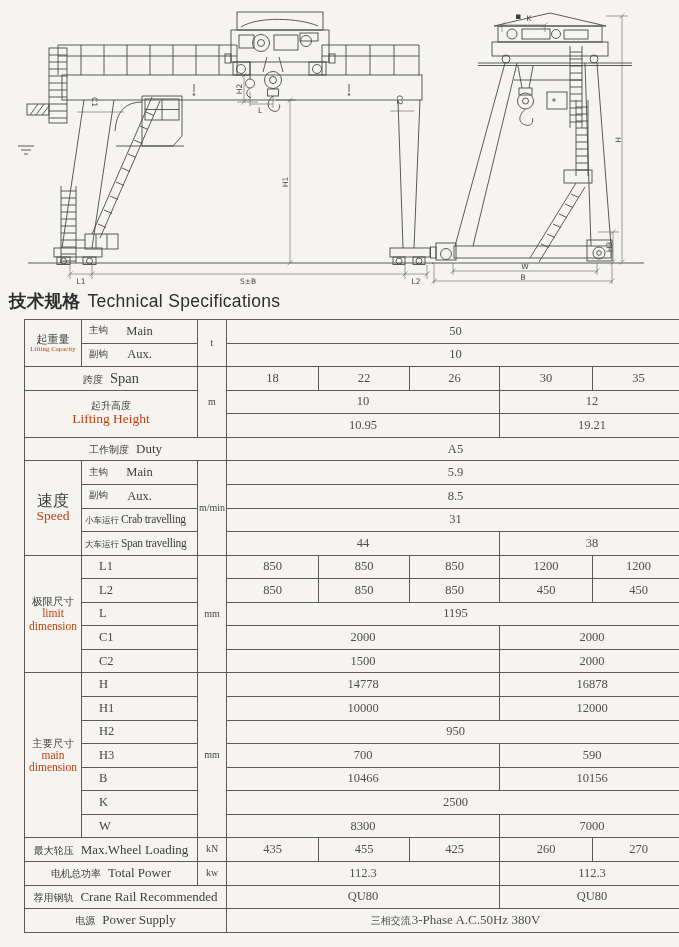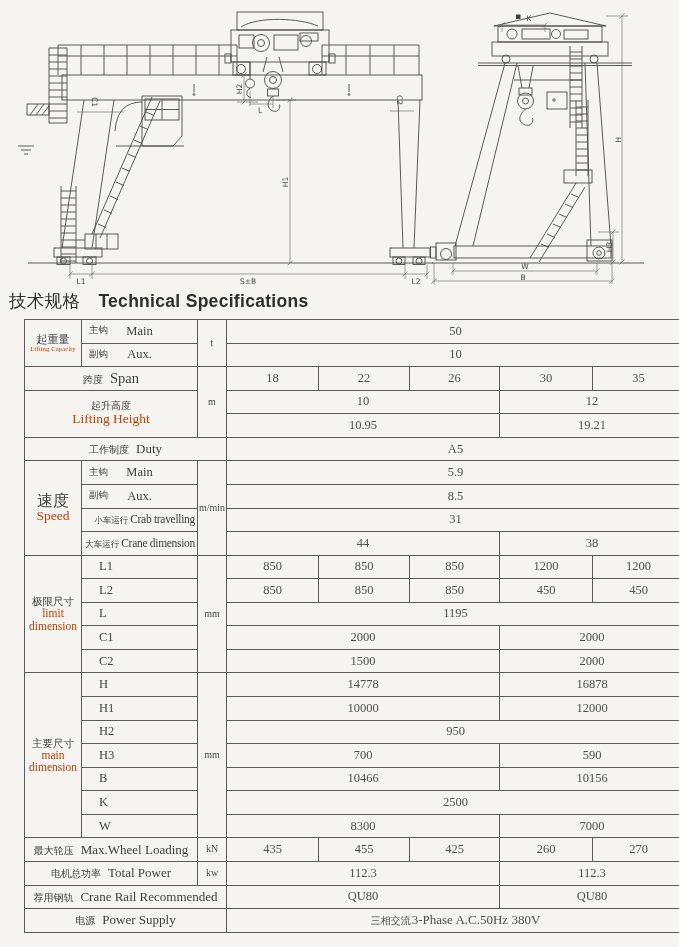--- a/index.html
+++ b/index.html
@@ -9,22 +9,22 @@
     font-family:"Liberation Sans","DejaVu Sans",sans-serif;
     color:#3c3c3c;
   }
   .drawing{position:absolute;top:0;}
   #front-svg{left:0;}
   #side-svg{left:430px;}
   .title{
     position:absolute;left:9px;top:289px;white-space:nowrap;
     font-size:17.5px;color:#2e2e2e;letter-spacing:.3px;
   }
-  .title .t-zh{font-weight:normal;}
-  .title .t-en{font-weight:bold;margin-left:13px;}
+  .title .t-zh{font-weight:bold;}
+  .title .t-en{font-weight:normal;margin-left:2px;}
   table.spec{
     position:absolute;left:24px;top:319px;
     border-collapse:collapse;table-layout:fixed;
     width:661px;border:1.6px solid #4e4e4e;background:transparent;font-family:Liberation Serif, serif;
   }
   .spec tr{height:23.57px;}
   .spec td{
     border:1px solid #5b5b5b;text-align:center;vertical-align:middle;
     font-size:12.5px;color:#4f4f4f;padding:0 2px;overflow:hidden;
     line-height:1.05;
@@ -38,21 +38,21 @@
   .spec td.grp.cap .en{font-size:6.9px;white-space:nowrap;}
   .spec td.grp.speed .zh{font-size:16px;}
   .spec td.grp.speed .en{font-size:13.5px;}
   .spec td.grp.lh .zh{font-size:10px;}
   .spec td.grp.lh .en{font-size:13.5px;}
   .spec td.grp.stack .en{font-size:11.5px;}
   
   .spec td.sub{position:relative;text-align:center;}
   .spec td.sub .zh{position:absolute;left:7px;top:50%;transform:translateY(-50%);font-size:9.5px;color:#3e3e3e;}
   .spec td.sub .en{font-size:12.5px;color:#3e3e3e;}
-  .spec td.sub.tight{text-align:right;padding-left:3px;}
+  .spec td.sub.tight{text-align:left;padding-left:3px;}
   .spec td.sub.tight .zh{position:static;transform:none;font-size:8.5px;margin-right:2px;}
   .spec td.sub.tight .en{font-size:11.5px;letter-spacing:-.3px;}
   
   .spec td.inl .zh{font-size:10px;margin-right:7px;color:#3e3e3e;margin-top:16px;}
   .spec td.inl .en{font-size:13px;color:#3e3e3e;}
   .spec td.inl.span-lbl .en{font-size:14.5px;}
   
   .spec td.zh-en .zh{font-size:10px;margin-right:1px;}
   .spec td.zh-en .en{font-size:13px;}
   svg text{font-family:"DejaVu Sans",sans-serif;}
@@ -329,21 +329,21 @@
       </tr>
       <tr>
         <td class="sub"><span class="zh">副钩</span><span class="en">Aux.</span></td>
         <td colspan="5" class="val">8.5</td>
       </tr>
       <tr>
         <td class="sub tight"><span class="zh">小车运行</span><span class="en">Crab travelling</span></td>
         <td colspan="5" class="val">31</td>
       </tr>
       <tr>
-        <td class="sub tight"><span class="zh">大车运行</span><span class="en">Crane dimension</span></td>
+        <td class="sub tight"><span class="zh">大车运行</span><span class="en">Span travelling</span></td>
         <td colspan="3" class="val">44</td>
         <td colspan="2" class="val">38</td>
       </tr>
       <tr>
         <td rowspan="5" class="grp stack">
           <div class="zh">极限尺寸</div>
           <div class="en">limit dimension</div>
         </td>
         <td class="dim">L1</td>
         <td rowspan="5" class="unit">mm</td>

